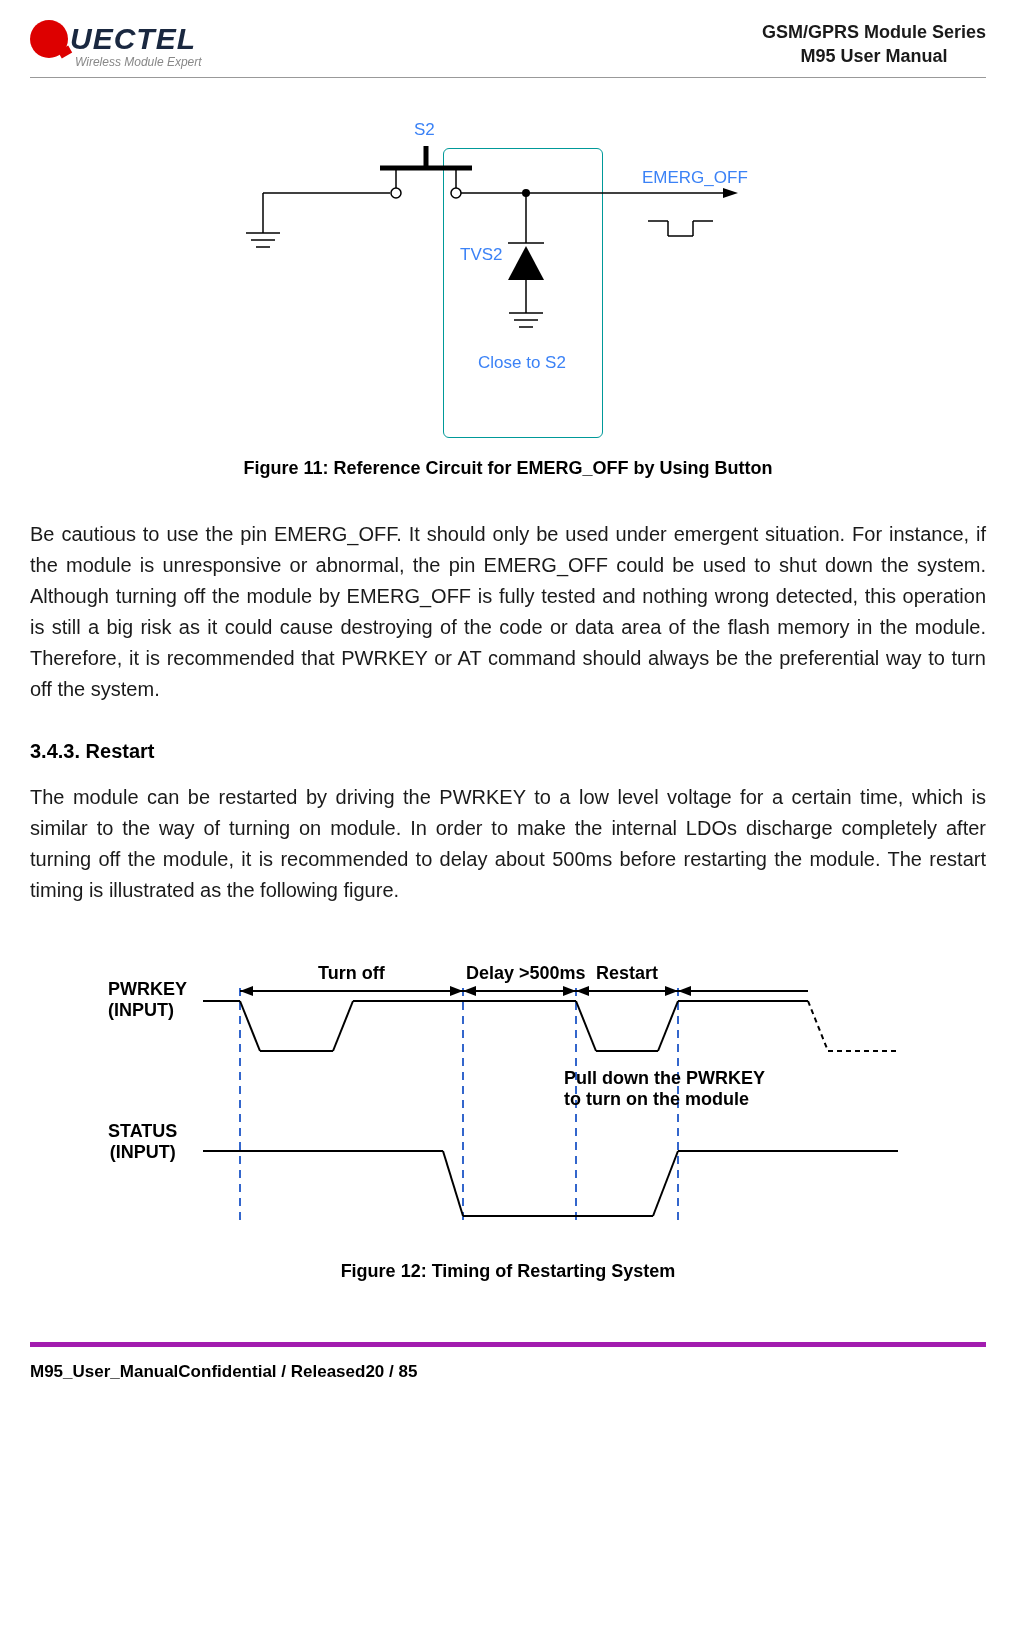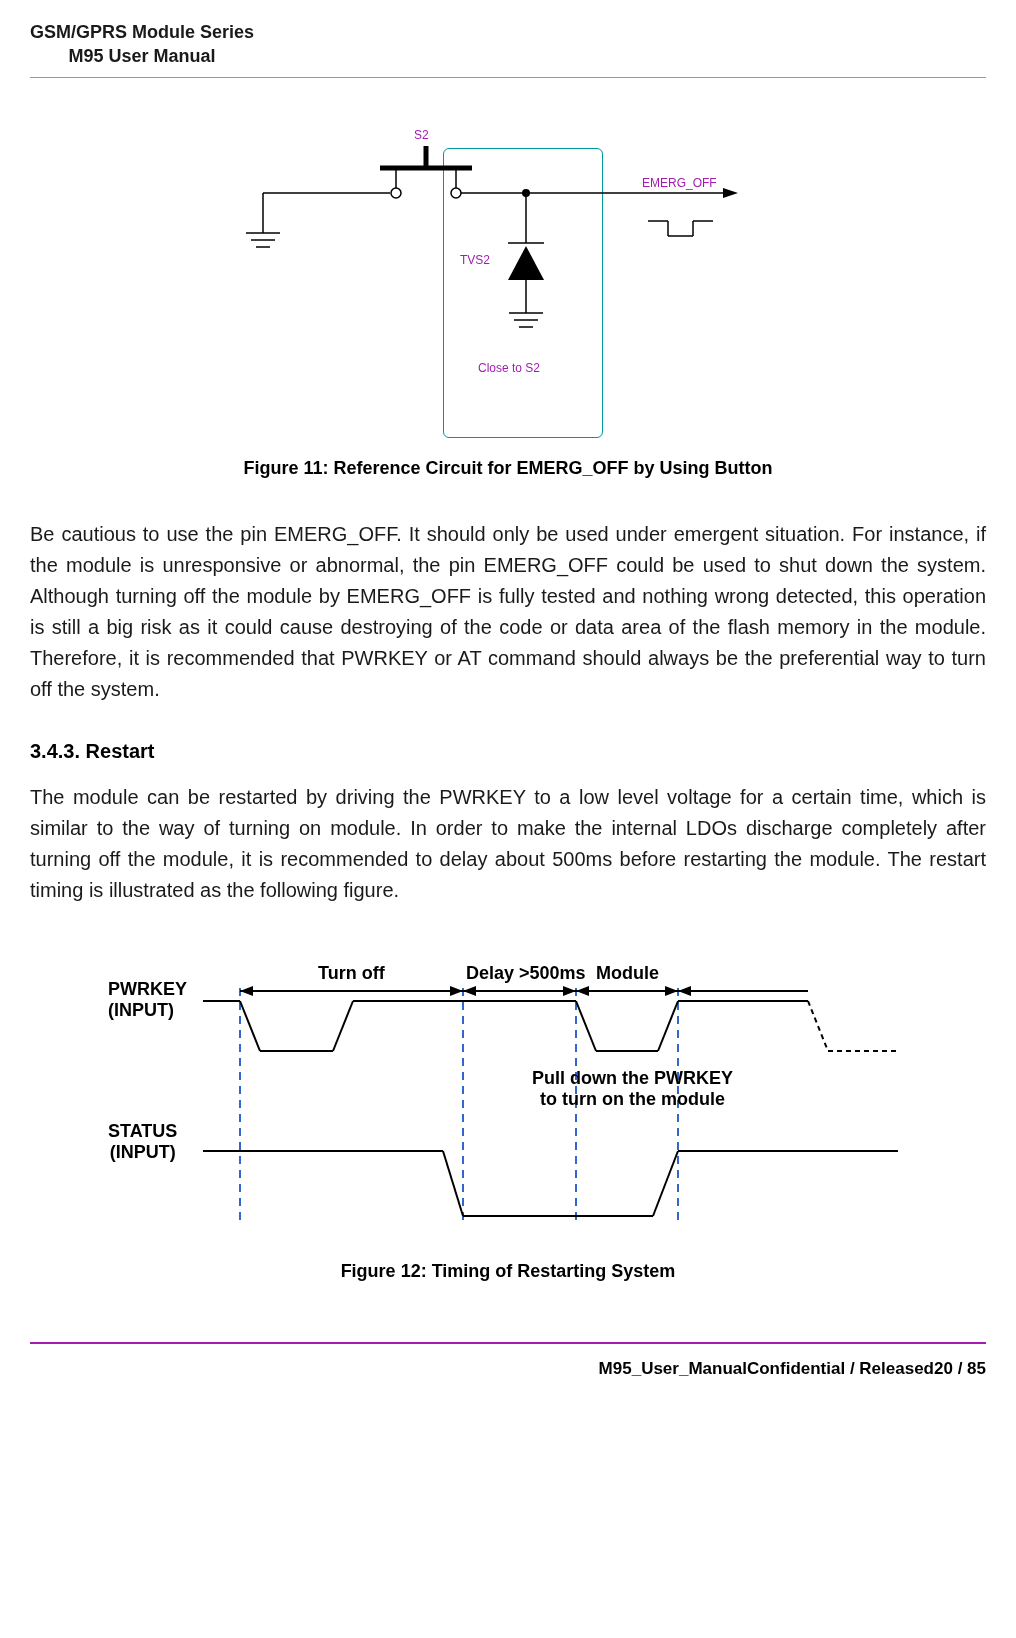--- a/index.html
+++ b/index.html
@@ -101,44 +101,50 @@
       font-weight: bold;
       margin: 35px 0 19px;
     }
     .figure-timing {
       width: 800px;
       height: 290px;
       margin: 40px auto 25px;
       position: relative;
     }
     .footer {
-      border-top: 2px solid #a21caf;
+      border-top: 5px solid #a21caf;
       margin-top: 60px;
       padding-top: 15px;
       display: flex;
-      justify-content: flex-end;
+      justify-content: flex-start;
       font-size: 17px;
       font-weight: bold;
     }
     .circuit-label {
       position: absolute;
-      font-size: 12px;
-      color: #a21caf;
-      margin-top: 8px;
+      font-size: 17px;
+      color: #3b82f6;
     }
     .timing-label {
       position: absolute;
       font-weight: bold;
       font-size: 18px;
     }
   </style>
 </head>
 <body>
 
 <div class="header">
+  <div class="logo-section">
+    <div class="logo-main">
+      <div class="logo-q"></div>
+      <span class="logo-text">UECTEL</span>
+    </div>
+    <span class="logo-subtitle">Wireless Module Expert</span>
+  </div>
   <div class="header-right">
     <div>GSM/GPRS Module Series</div>
     <div>M95 User Manual</div>
   </div>
 </div>
 
 <div class="figure-circuit">
   <div class="circuit-box"></div>
   <svg width="560" height="330" style="position:absolute;top:0;left:0">
 
@@ -228,22 +234,22 @@
     <line x1="355" y1="270" x2="545" y2="270" stroke="black" stroke-width="2"></line>
     <line x1="545" y1="270" x2="570" y2="205" stroke="black" stroke-width="2"></line>
     <line x1="570" y1="205" x2="790" y2="205" stroke="black" stroke-width="2"></line>
   </svg>
   <div class="timing-label" style="left:0px;top:33px;white-space:pre;text-align:left">PWRKEY
 (INPUT)</div>
   <div class="timing-label" style="left:0px;top:175px;white-space:pre;text-align:center">STATUS
 (INPUT)</div>
   <div class="timing-label" style="left:210px;top:17px">Turn off</div>
   <div class="timing-label" style="left:358px;top:17px">Delay &gt;500ms</div>
-  <div class="timing-label" style="left:488px;top:17px">Module</div>
-  <div class="timing-label" style="left:424px;top:122px;white-space:pre;text-align:center">Pull down the PWRKEY
+  <div class="timing-label" style="left:488px;top:17px">Restart</div>
+  <div class="timing-label" style="left:456px;top:122px;white-space:pre;">Pull down the PWRKEY
 to turn on the module</div>
 </div>
 
 <div class="figure-caption">Figure 12: Timing of Restarting System</div>
 
 <div class="footer">
   <span>M95_User_Manual</span>
   <span>Confidential / Released</span>
   <span>20 / 85</span>
 </div>

